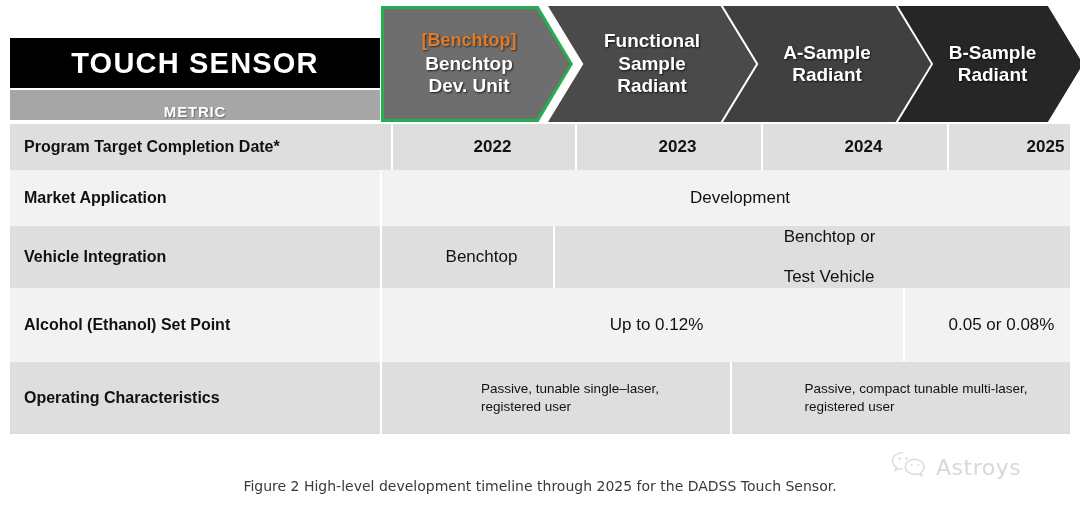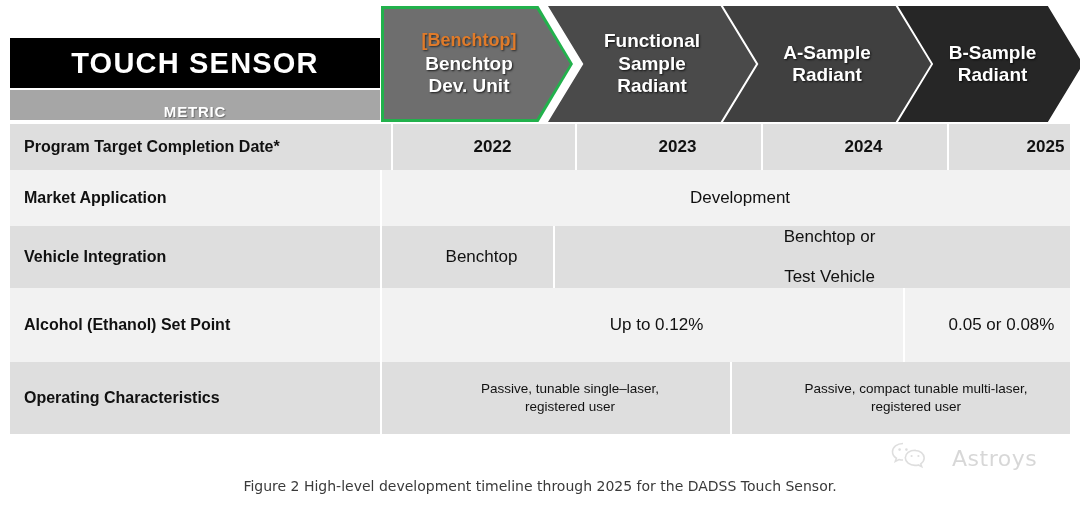--- a/index.html
+++ b/index.html
@@ -174,21 +174,21 @@
     align-items: center;
     font-size: 16px;
     font-weight: bold;
     color: #111111;
   }
   .val {
     box-sizing: border-box;
     display: flex;
     align-items: center;
     justify-content: center;
-    text-align: center;
+    text-align: left;
     font-size: 17px;
     color: #111111;
     border-left: 2px solid #ffffff;
     padding-left: 28px;
   }
   .c1 { flex: 0 0 173px; }
   .c2 { flex: 0 0 175px; }
   .c3 { flex: 0 0 175px; }
   .c4 { flex: 0 0 167px; }
   .span2 { flex: 0 0 348px; }
@@ -214,24 +214,24 @@
     text-align: center;
     font-size: 14px;
     color: #3a3a3a;
     font-family: "DejaVu Sans", sans-serif;
   }
 
   
   #watermark {
     position: absolute;
     left: 890px;
-    top: 440px;
-    display: flex;
-    align-items: center;
-    gap: 22px;
+    top: 449px;
+    display: flex;
+    align-items: center;
+    gap: 6px;
     opacity: 0.55;
     pointer-events: none;
   }
   #watermark .wm-text {
     font-size: 22px;
     color: #b8b8b8;
     font-family: "DejaVu Sans", sans-serif;
     letter-spacing: 0.5px;
   }
 </style>

